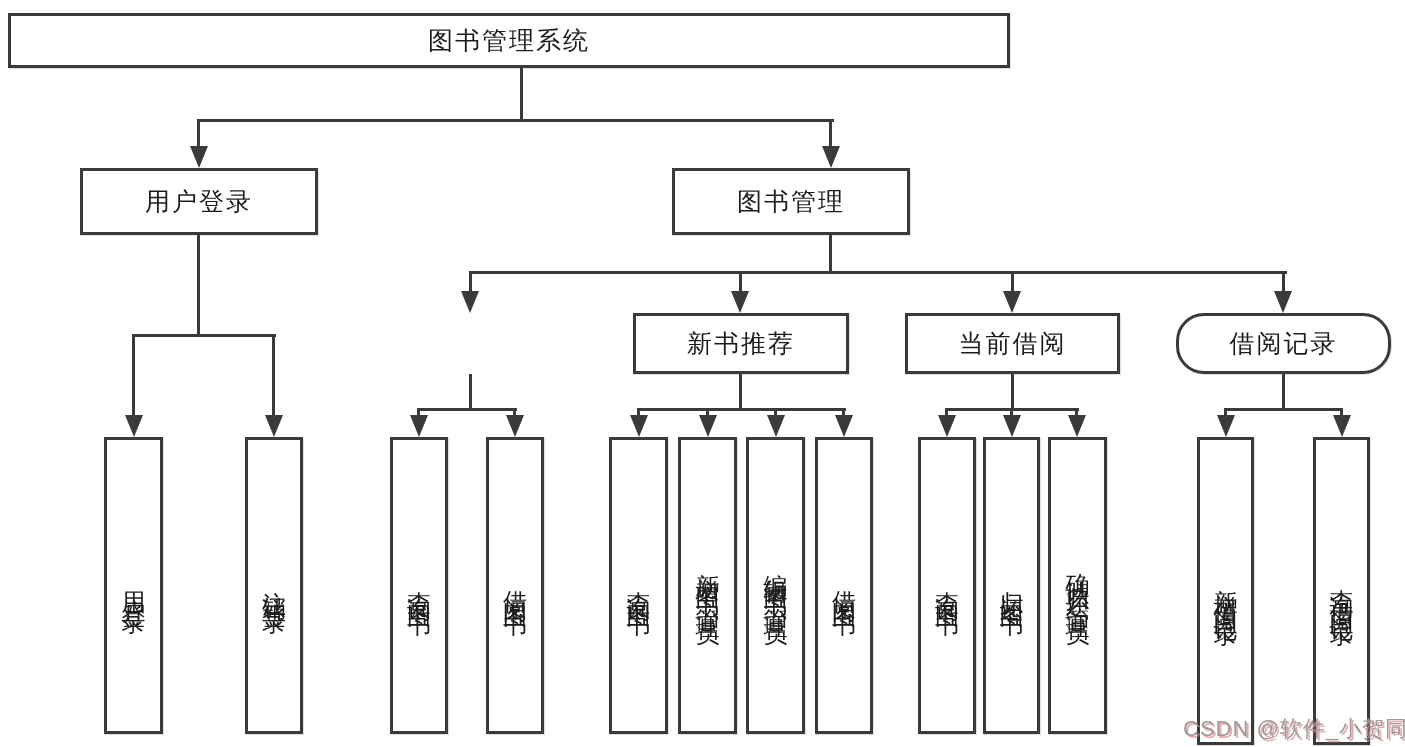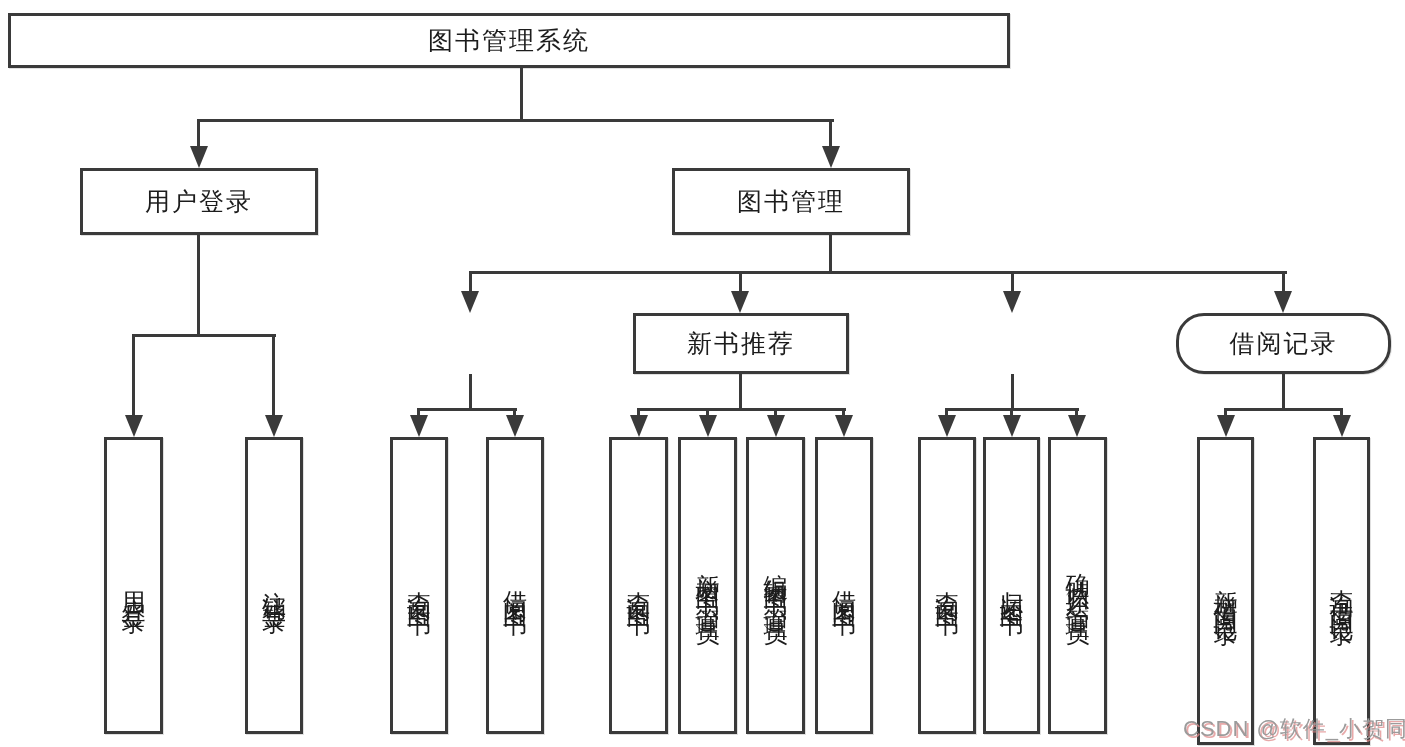--- a/index.html
+++ b/index.html
@@ -69,20 +69,23 @@
 
   <div class="box" style="left:672px;top:168px;width:238px;height:67px;">
     <span class="lbl">图书管理</span>
   </div>
 
 
   <div class="box" style="left:633px;top:313px;width:216px;height:61px;">
     <span class="lbl">新书推荐</span>
   </div>
 
+  <div class="box" style="left:905px;top:313px;width:215px;height:61px;">
+    <span class="lbl">当前借阅</span>
+  </div>
 
   <div class="box" style="left:1176px;top:313px;width:215px;height:61px;border-radius:28px;">
     <span class="lbl">借阅记录</span>
   </div>
 
   <div class="box leaf" style="left:104px;top:437px;width:59px;height:297px;">
     <span class="lbl">用户登录</span>
   </div>
   <div class="box leaf" style="left:245px;top:437px;width:58px;height:297px;">
     <span class="lbl">注销登录</span>

